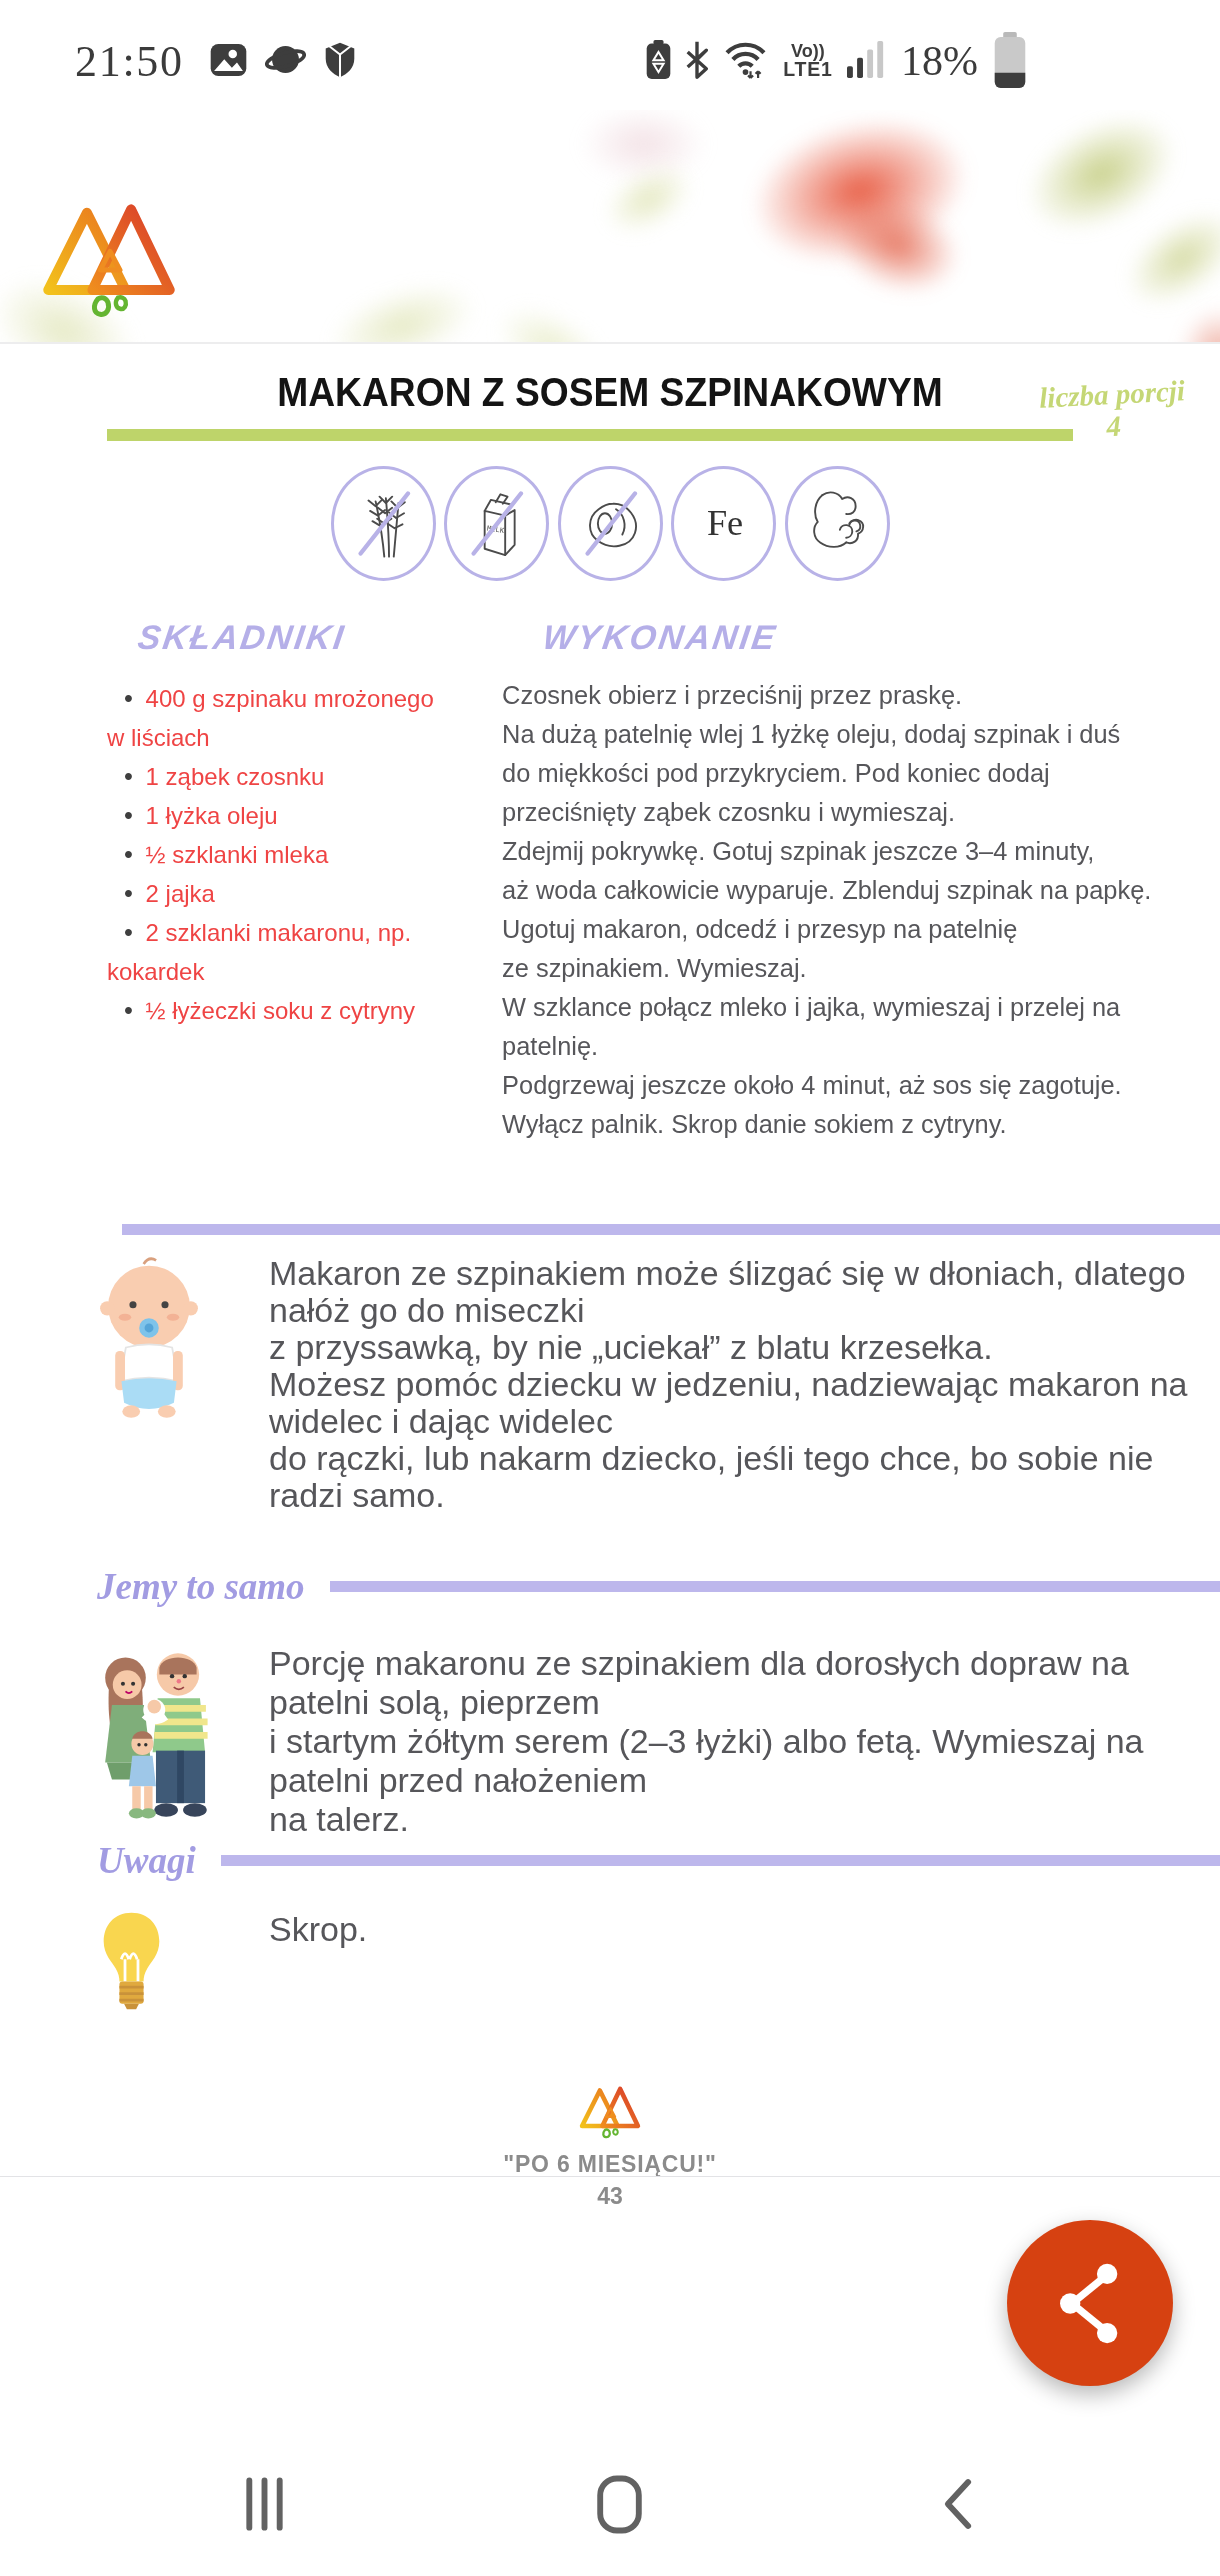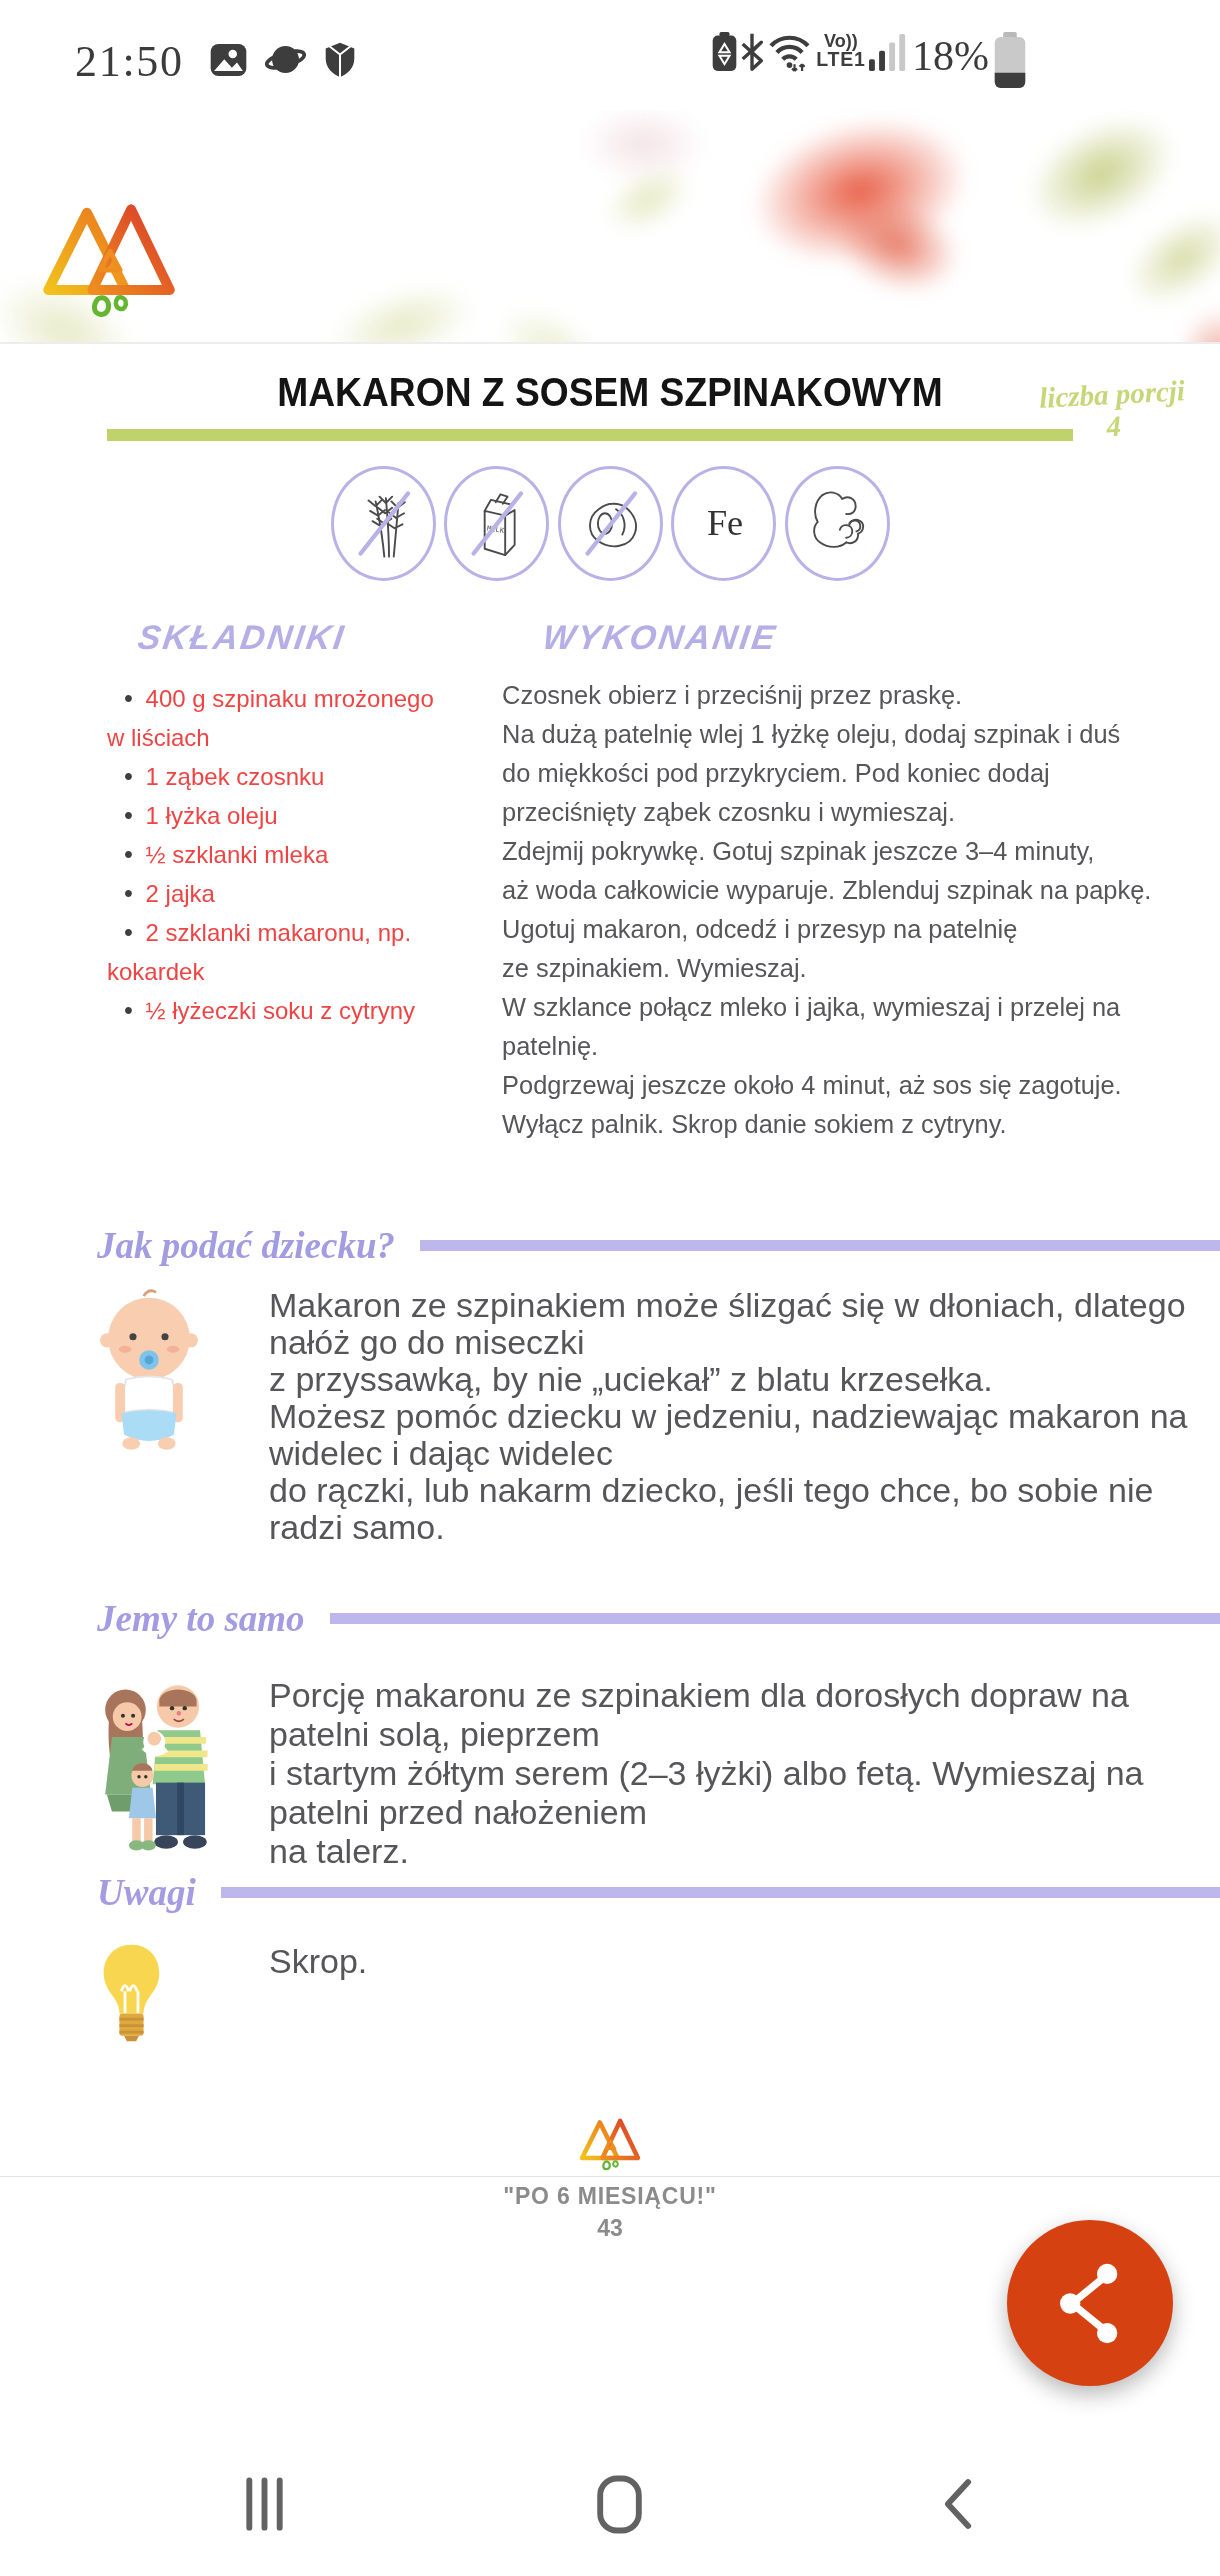--- a/index.html
+++ b/index.html
@@ -5,21 +5,21 @@
   * { margin:0; padding:0; box-sizing:border-box; }
   html,body { width:1220px; height:2576px; background:#fff; overflow:hidden;
               font-family:"Liberation Sans", sans-serif; position:relative; }
 
   
   #status-bar { position:absolute; top:0; left:0; width:1220px; height:110px;
                 display:flex; align-items:center; padding:12px 192px 0 75px; color:#3d3d3d; }
   .sb-time { font-family:"Liberation Serif", serif; font-size:44px; letter-spacing:1.7px; color:#3b3b3b; }
   .sb-left-icons { display:flex; align-items:center; gap:17px; margin-left:25.4px; }
   .sb-spacer { flex:1; }
-  .sb-right-icons { display:flex; gap:3px; }
+  .sb-right-icons { display:flex; align-items:center; gap:14px; }
   .volte { display:flex; flex-direction:column; align-items:center; line-height:1; font-weight:bold; }
   .volte .v1 { font-size:18px; } .volte .v2 { font-size:19.5px; letter-spacing:0.8px; }
   .sb-batt-pct { font-family:"Liberation Serif", serif; font-size:42px; color:#3b3b3b; margin-left:3.4px; }
 
   
   #header-art { position:absolute; top:110px; left:0; width:1220px; height:234px;
                 overflow:hidden; border-bottom:2.5px solid #ededee; background:#fff; }
   .blob { position:absolute; border-radius:50%; filter:blur(8.5px); }
   #logo { position:absolute; left:37px; top:85px; z-index:5; }
 
@@ -279,21 +279,20 @@
 Ugotuj makaron, odcedź i przesyp na patelnię
 ze szpinakiem. Wymieszaj.
 W szklance połącz mleko i jajka, wymieszaj i przelej na
 patelnię.
 Podgrzewaj jeszcze około 4 minut, aż sos się zagotuje.
 Wyłącz palnik. Skrop danie sokiem z cytryny.</div>
     </div>
   </div>
 
   <div class="section-head" id="sec-baby-head">
-    <span class="script">Jak podać dziecku?</span>
     <span class="p-rule"></span>
   </div>
   <div class="section-body" id="sec-baby-body">
     <div class="sec-icon">
       <svg width="108" height="169" viewBox="0 0 120 190">
         <circle cx="60" cy="58" r="46" fill="#f9cdb0"></circle>
         <circle cx="13" cy="60" r="8" fill="#f9cdb0"></circle>
           <circle cx="107" cy="60" r="8" fill="#f9cdb0"></circle>
         <path d="M54 10 q6 -9 14 -4" stroke="#d9a07e" stroke-width="3" fill="none"></path>
         <circle cx="42" cy="56" r="4" fill="#444"></circle>

